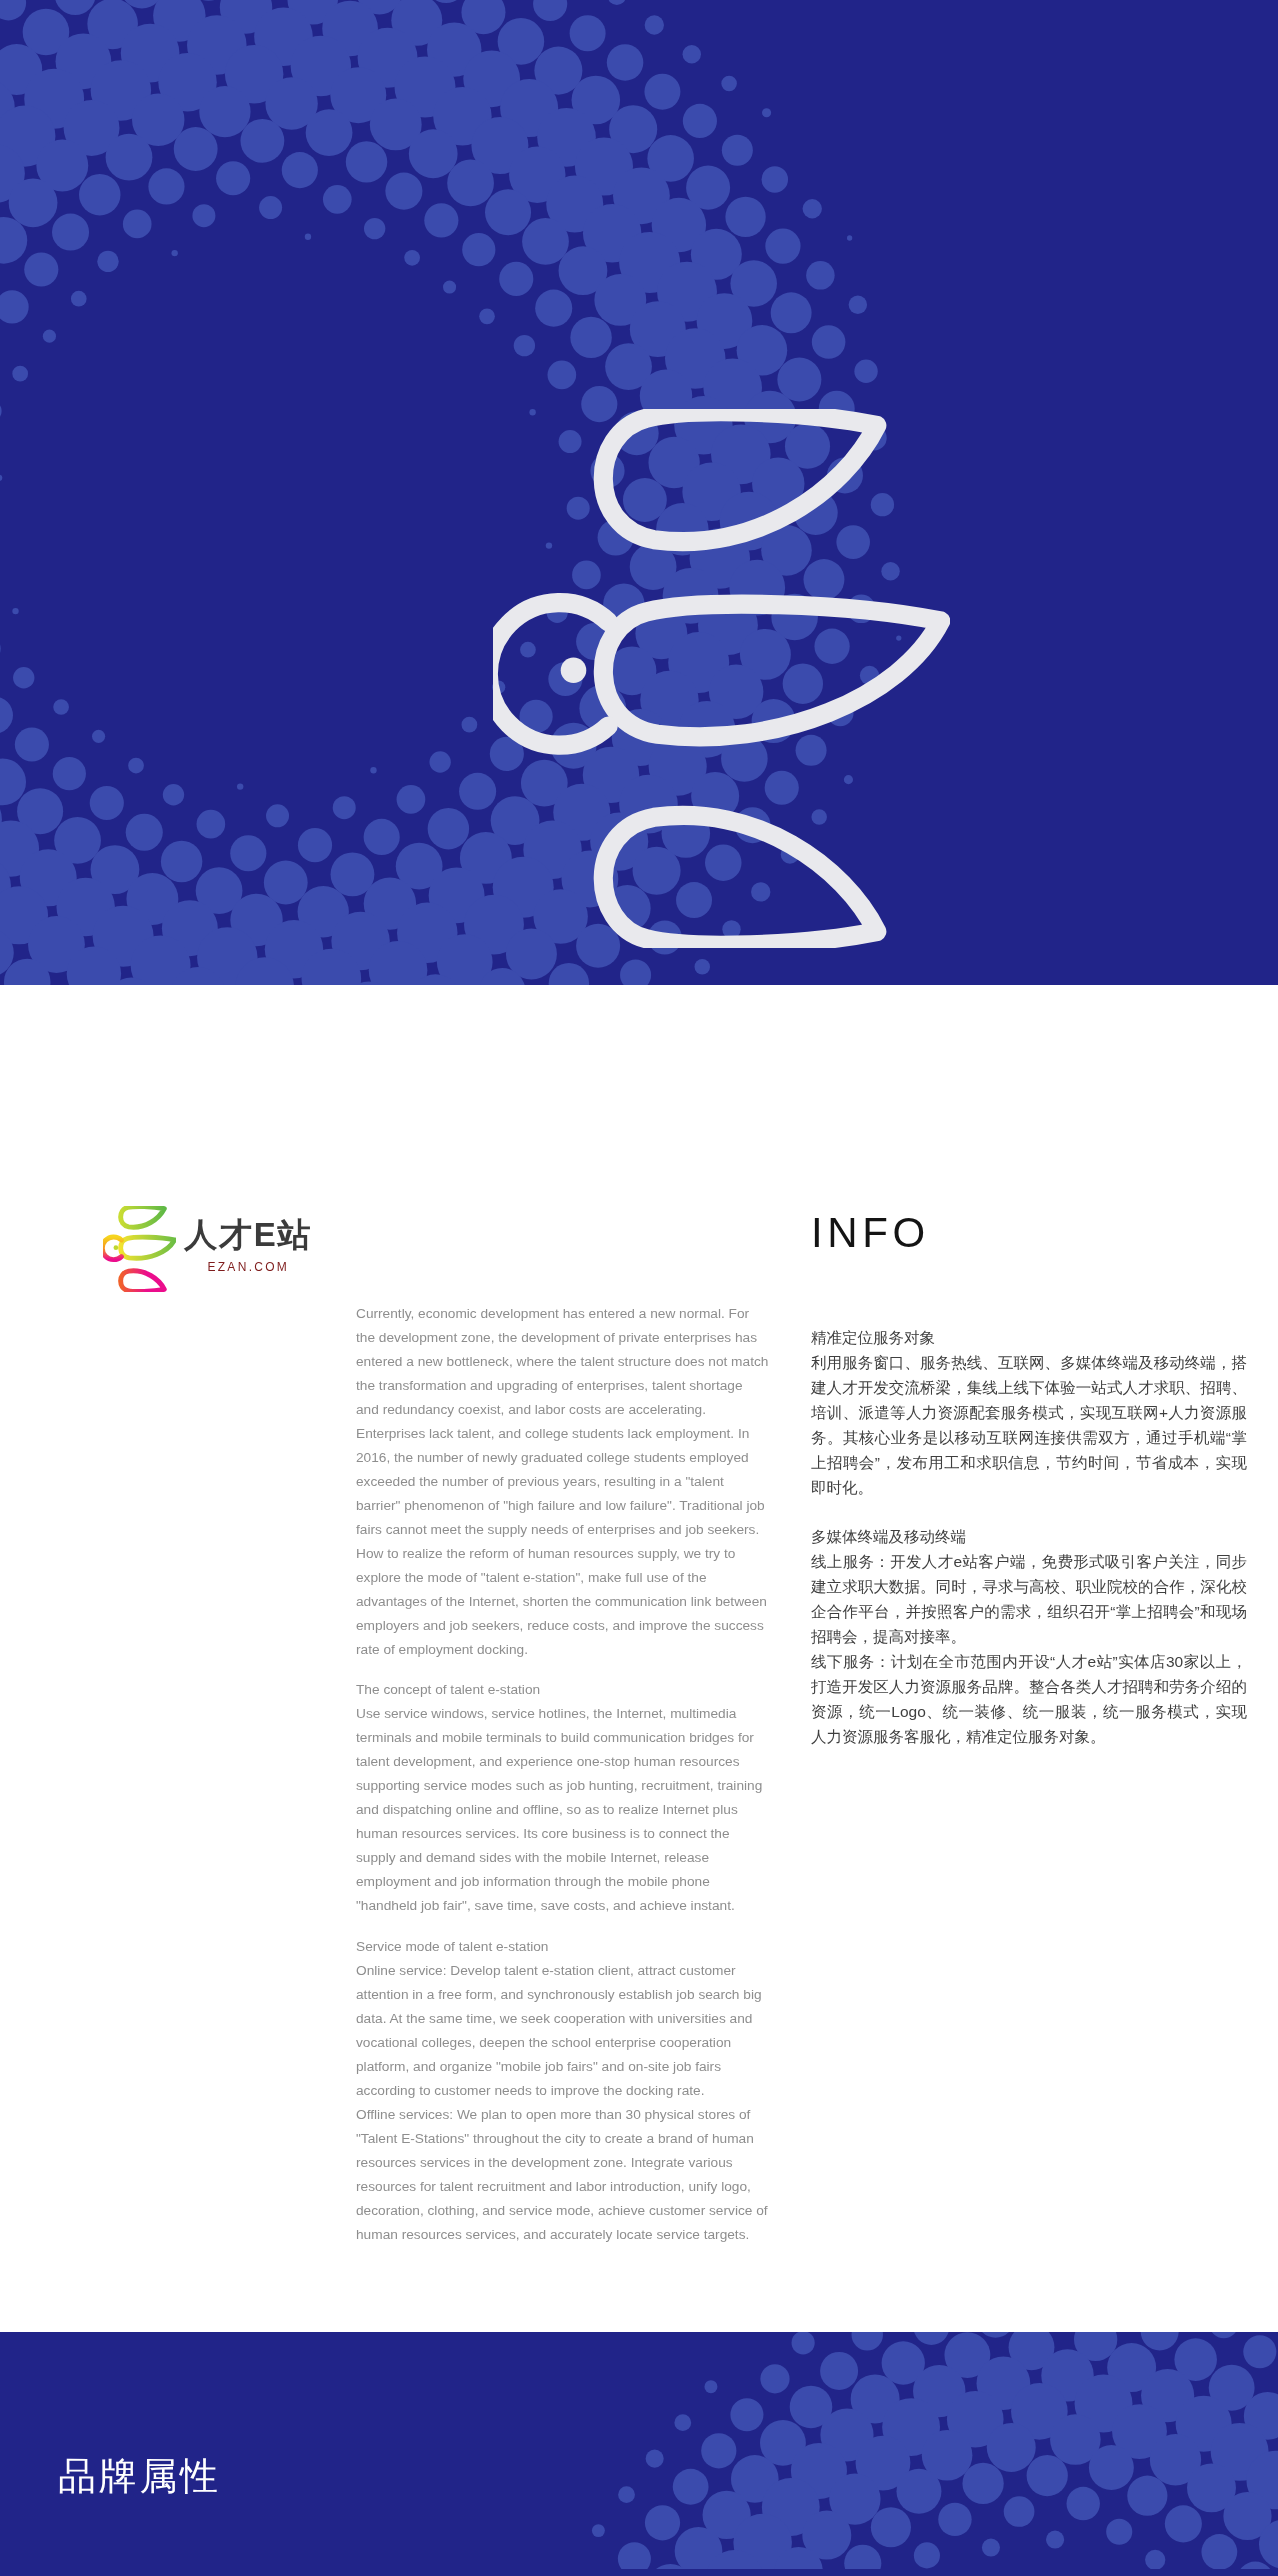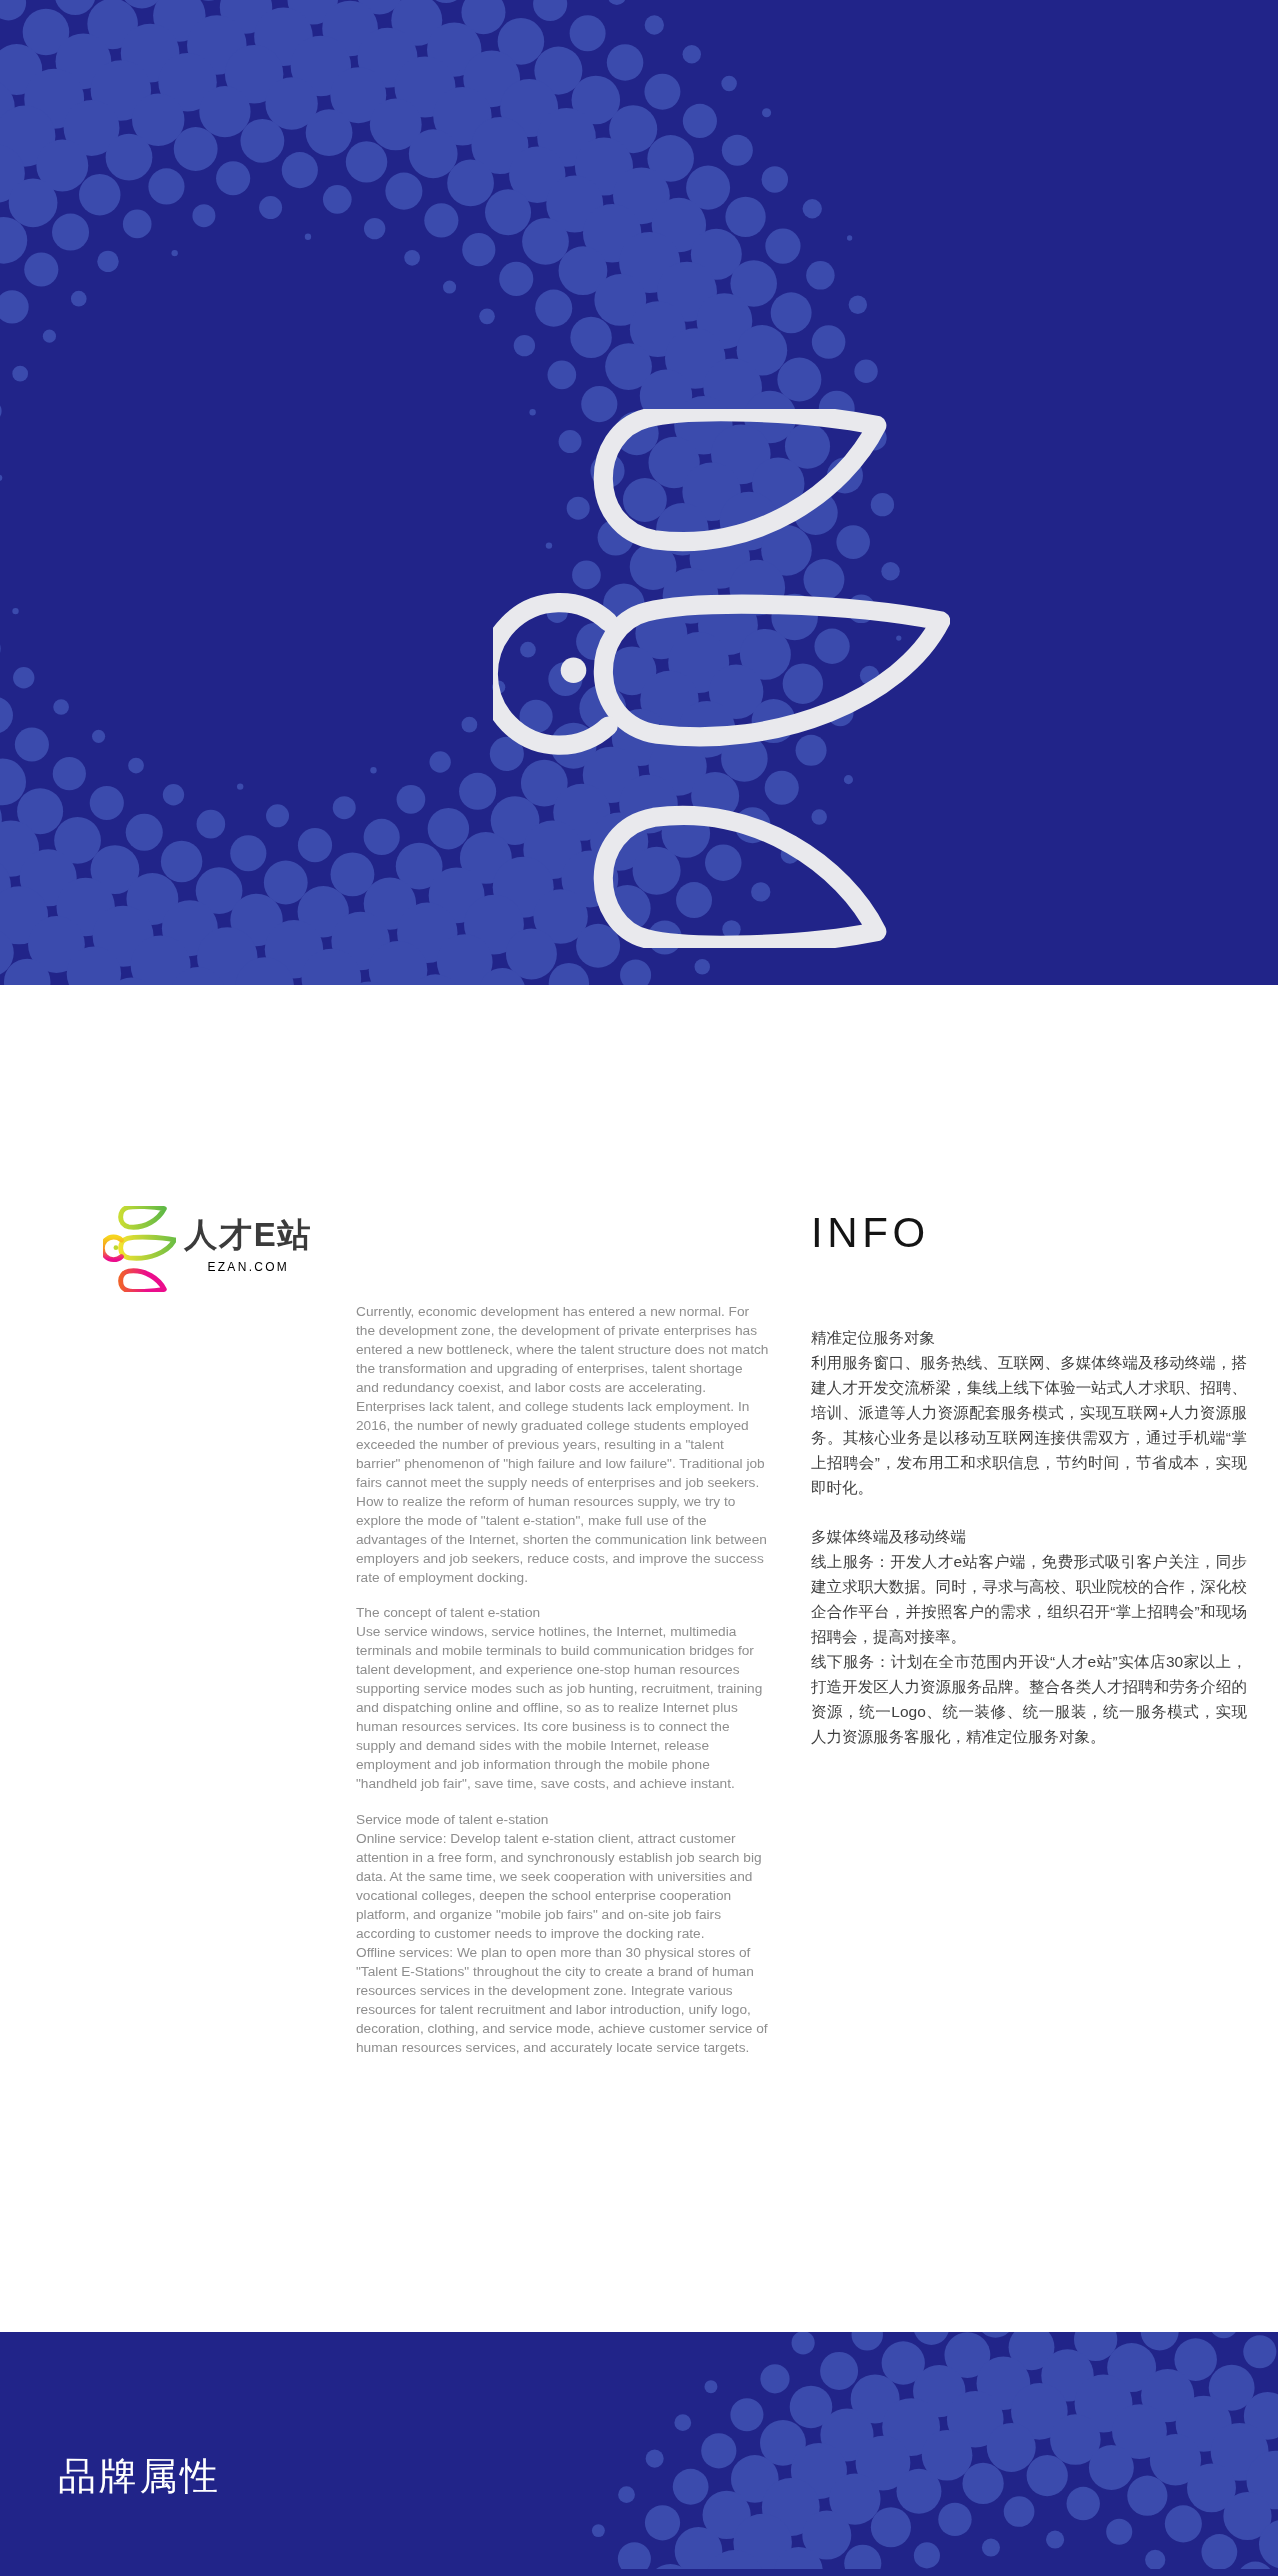--- a/index.html
+++ b/index.html
@@ -17,25 +17,25 @@
   .logo-big .lg-stroke{fill:none;stroke:var(--c-logo_white,#E9E9ED);stroke-width:21;
                        stroke-linejoin:round;stroke-linecap:round;}
   .logo-big .lg-eye{fill:var(--c-logo_white,#E9E9ED);}
 
   
   .brand-lockup{position:absolute;left:103px;top:1206px;display:flex;align-items:flex-start;}
   .logo-small{width:73px;height:86px;flex:0 0 auto;}
   .logo-small .ls-stroke{fill:none;stroke-width:34;stroke-linejoin:round;stroke-linecap:round;}
   .lockup-text{margin-left:8.2px;padding-top:11px;text-align:center;}
   .brand-name{font-size:33px;font-weight:700;letter-spacing:1.8px;color:#3B3B3B;line-height:1.1;}
-  .brand-domain{margin-top:6.4px;font-size:12px;letter-spacing:2.3px;color:#000000;font-weight:400;}
+  .brand-domain{margin-top:6.4px;font-size:12px;letter-spacing:2.3px;color:#7f1d1d;font-weight:400;}
 
   
   .col-en{position:absolute;left:356px;top:1302px;width:413px;color:#8E8E8E;
-          font-size:13.7px;line-height:19px;}
+          font-size:13.7px;line-height:24px;}
   .col-en p{margin:0;}
   .en-h{margin-top:16.4px !important;}
   .pre{white-space:pre-line;}
 
   
   .info-heading{position:absolute;left:811px;top:1208px;margin:0;color:#141414;
                 font-size:42px;font-weight:400;letter-spacing:4.6px;line-height:1.2;}
   .col-zh{position:absolute;left:811px;top:1301px;width:436px;color:#3F3F3F;
           font-size:15.5px;line-height:25px;text-align:justify;}
   .col-zh p{margin:0;}

